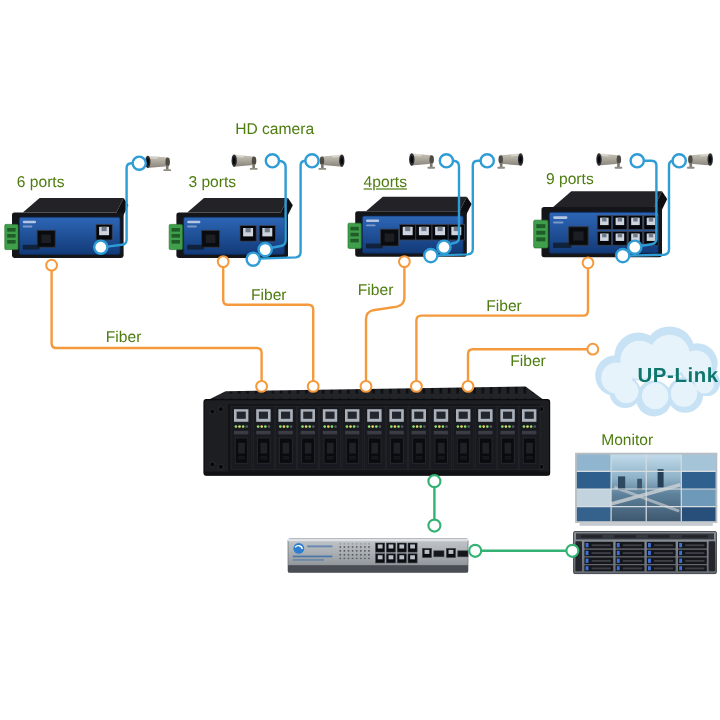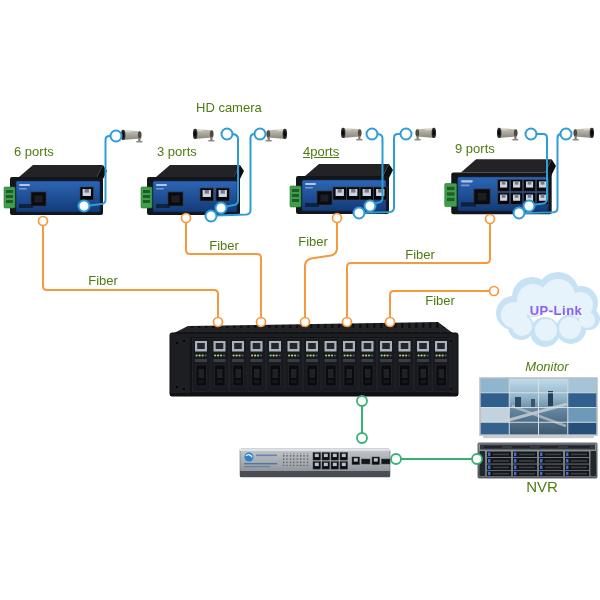--- a/index.html
+++ b/index.html
@@ -1,23 +1,23 @@
 <!DOCTYPE html>
 <html><head>
 <meta charset="utf-8">
 <style>
   html,body{margin:0;padding:0;}
   .stage{position:relative;width:600px;height:600px;background:#ffffff;overflow:hidden;
          font-family:"Liberation Sans",sans-serif;}
   .stage svg.scene{position:absolute;left:0;top:0;}
   .lbl{position:absolute;color:#4d7c0f;font-size:13px;line-height:1.1;white-space:nowrap;}
   .fiber-lbl{width:44px;text-align:center;}
-  .uplink-lbl{width:86px;text-align:center;font-weight:bold;font-size:13px;
-              letter-spacing:0.5px;color:#8b5cf6;}
-  .monitor-lbl{width:92px;text-align:center;font-style:italic;}
+  .uplink-lbl{width:86px;text-align:right;font-weight:bold;font-size:17px;
+              letter-spacing:0.5px;color:#0f766e;}
+  .monitor-lbl{width:92px;text-align:left;}
   .nvr-lbl{width:92px;text-align:center;font-size:15px;}
 </style>
 </head>
 <body>
 
 <div class="stage">
 
 <svg class="scene" width="600" height="600" viewBox="0 0 600 600">
   <defs>
     <linearGradient id="panelG" x1="0" y1="0" x2="0" y2="1">
@@ -386,15 +386,14 @@
 <div class="lbl" style="left:455px;top:142px;">9 ports</div>
 
 <div class="lbl fiber-lbl" style="left:81px;top:274px;">Fiber</div>
 <div class="lbl fiber-lbl" style="left:202px;top:239px;">Fiber</div>
 <div class="lbl fiber-lbl" style="left:291px;top:235px;">Fiber</div>
 <div class="lbl fiber-lbl" style="left:398px;top:248px;">Fiber</div>
 <div class="lbl fiber-lbl" style="left:418px;top:294px;">Fiber</div>
 
 <div class="lbl uplink-lbl" style="left:513px;top:304px;">UP-Link</div>
 <div class="lbl monitor-lbl" style="left:501px;top:360px;">Monitor</div>
-<div class="lbl nvr-lbl" style="left:496px;top:479px;">NVR</div>
 
 </div>
 
 </body></html>

